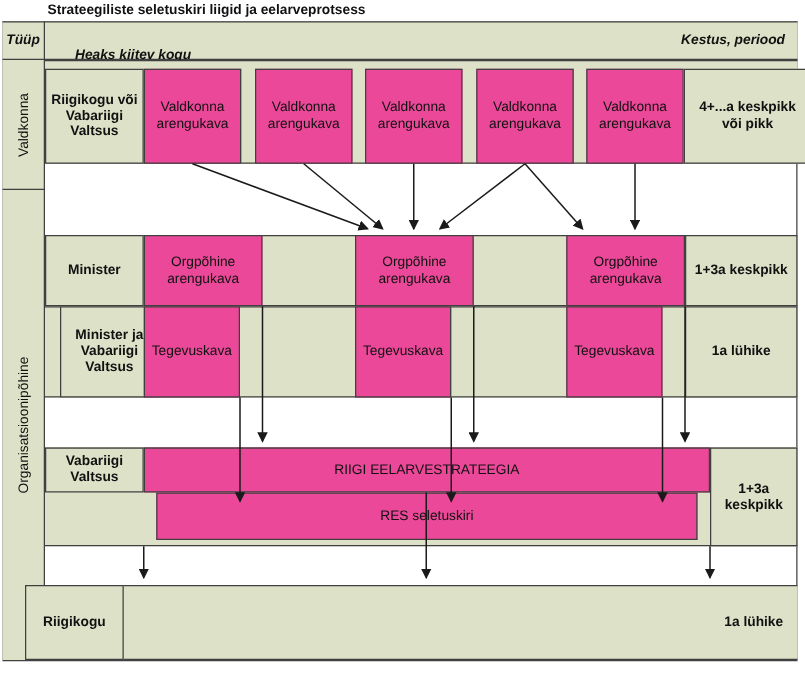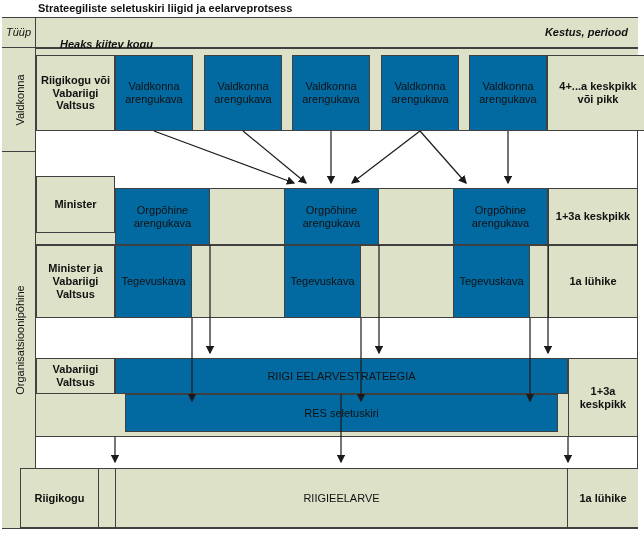--- a/index.html
+++ b/index.html
@@ -13,24 +13,24 @@
     font-family:"Liberation Sans", sans-serif;color:var(--ink);
   }
   .abs{position:absolute;}
   .title{font-size:11px;font-weight:bold;white-space:nowrap;}
   .table-frame{border:1px solid var(--bd);box-sizing:border-box;}
   .band{background:var(--green);border-top:1px solid var(--bd);border-bottom:1px solid var(--bd);box-sizing:border-box;}
   .cell{
     display:flex;align-items:center;justify-content:center;text-align:center;
     font-size:11px;line-height:1.18;box-sizing:border-box;padding:1px 2px;
   }
-  .wbox{background:#0369a1;border:1px solid var(--bd);}
+  .wbox{background:#ec4899;border:1px solid var(--bd);}
   .gcell{background:var(--green);border:1px solid var(--bd);}
   .bold{font-weight:bold;}
-  .ital{font-style:italic;}
+  .ital{font-style:italic;font-weight:bold;}
   .typecol{background:var(--green);border-right:1px solid var(--bd);box-sizing:border-box;}
   .vtext{
     transform:rotate(-90deg);transform-origin:center center;
     font-size:11px;white-space:nowrap;
   }
   .hline{background:var(--bd);height:1px;}
   .src{font-size:11px;font-style:italic;white-space:nowrap;}
   svg.overlay{position:absolute;left:0;top:0;pointer-events:none;}
 </style>
 </head>
@@ -59,42 +59,41 @@
   <div class="abs band" style="left:36px;top:48px;width:602px;height:83px;"></div>
   <div class="abs cell gcell bold" style="left:36px;top:55px;width:79px;height:76px;">Riigikogu või Vabariigi Valtsus</div>
   <div class="abs cell wbox" style="left:115px;top:55px;width:78px;height:76px;">Valdkonna arengukava</div>
   <div class="abs cell wbox" style="left:204px;top:55px;width:78px;height:76px;">Valdkonna arengukava</div>
   <div class="abs cell wbox" style="left:292px;top:55px;width:78px;height:76px;">Valdkonna arengukava</div>
   <div class="abs cell wbox" style="left:381px;top:55px;width:78px;height:76px;">Valdkonna arengukava</div>
   <div class="abs cell wbox" style="left:469px;top:55px;width:78px;height:76px;">Valdkonna arengukava</div>
   <div class="abs cell gcell bold" style="left:547px;top:55px;width:102px;height:76px;">4+...a keskpikk või pikk</div>
 
   <div class="abs band" style="left:36px;top:188px;width:602px;height:57px;"></div>
-  <div class="abs cell gcell bold" style="left:36px;top:176px;width:79px;height:57px;">Minister</div>
+  <div class="abs cell gcell bold" style="left:36px;top:188px;width:79px;height:57px;">Minister</div>
   <div class="abs cell wbox" style="left:115px;top:188px;width:95px;height:57px;">Orgpõhine arengukava</div>
   <div class="abs cell wbox" style="left:284px;top:188px;width:95px;height:57px;">Orgpõhine arengukava</div>
   <div class="abs cell wbox" style="left:453px;top:188px;width:95px;height:57px;">Orgpõhine arengukava</div>
   <div class="abs cell gcell bold" style="left:548px;top:188px;width:90px;height:57px;">1+3a keskpikk</div>
 
   <div class="abs band" style="left:36px;top:245px;width:602px;height:73px;"></div>
-  <div class="abs cell gcell bold" style="left:36px;top:245px;width:79px;height:73px;">Minister ja Vabariigi Valtsus</div>
+  <div class="abs cell gcell bold" style="left:48px;top:245px;width:79px;height:73px;">Minister ja Vabariigi Valtsus</div>
   <div class="abs cell wbox" style="left:115px;top:245px;width:77px;height:73px;">Tegevuskava</div>
   <div class="abs cell wbox" style="left:284px;top:245px;width:77px;height:73px;">Tegevuskava</div>
   <div class="abs cell wbox" style="left:453px;top:245px;width:77px;height:73px;">Tegevuskava</div>
   <div class="abs cell gcell bold" style="left:548px;top:245px;width:90px;height:73px;">1a lühike</div>
 
   <div class="abs band" style="left:36px;top:358px;width:602px;height:79px;"></div>
   <div class="abs cell wbox" style="left:115px;top:358px;width:453px;height:36px;">RIIGI EELARVESTRATEEGIA</div>
   <div class="abs cell gcell bold" style="left:36px;top:358px;width:79px;height:36px;">Vabariigi Valtsus</div>
   <div class="abs cell wbox" style="left:125px;top:394px;width:433px;height:38px;">RES seletuskiri</div>
   <div class="abs cell gcell bold" style="left:568px;top:358px;width:70px;height:79px;">1+3a keskpikk</div>
 
   <div class="abs band" style="left:36px;top:468px;width:602px;height:60px;"></div>
   <div class="abs cell gcell bold" style="left:20px;top:468px;width:79px;height:60px;">Riigikogu</div>
-  <div class="abs cell" style="left:115px;top:468px;width:453px;height:60px;border-left:1px solid var(--bd);border-right:1px solid var(--bd);">RIIGIEELARVE</div>
   <div class="abs cell bold" style="left:568px;top:468px;width:70px;height:60px;">1a lühike</div>
 
 
   <svg class="overlay" width="644" height="546" viewBox="0 0 644 546">
     <defs>
       <marker id="ah" viewBox="0 0 10 10" refX="8.5" refY="5" markerWidth="7" markerHeight="7" orient="auto-start-reverse">
         <path d="M0,0 L10,5 L0,10 z" fill="#1a1a1a"></path>
       </marker>
     </defs>
     <g stroke="#1a1a1a" stroke-width="1.2" fill="none">

